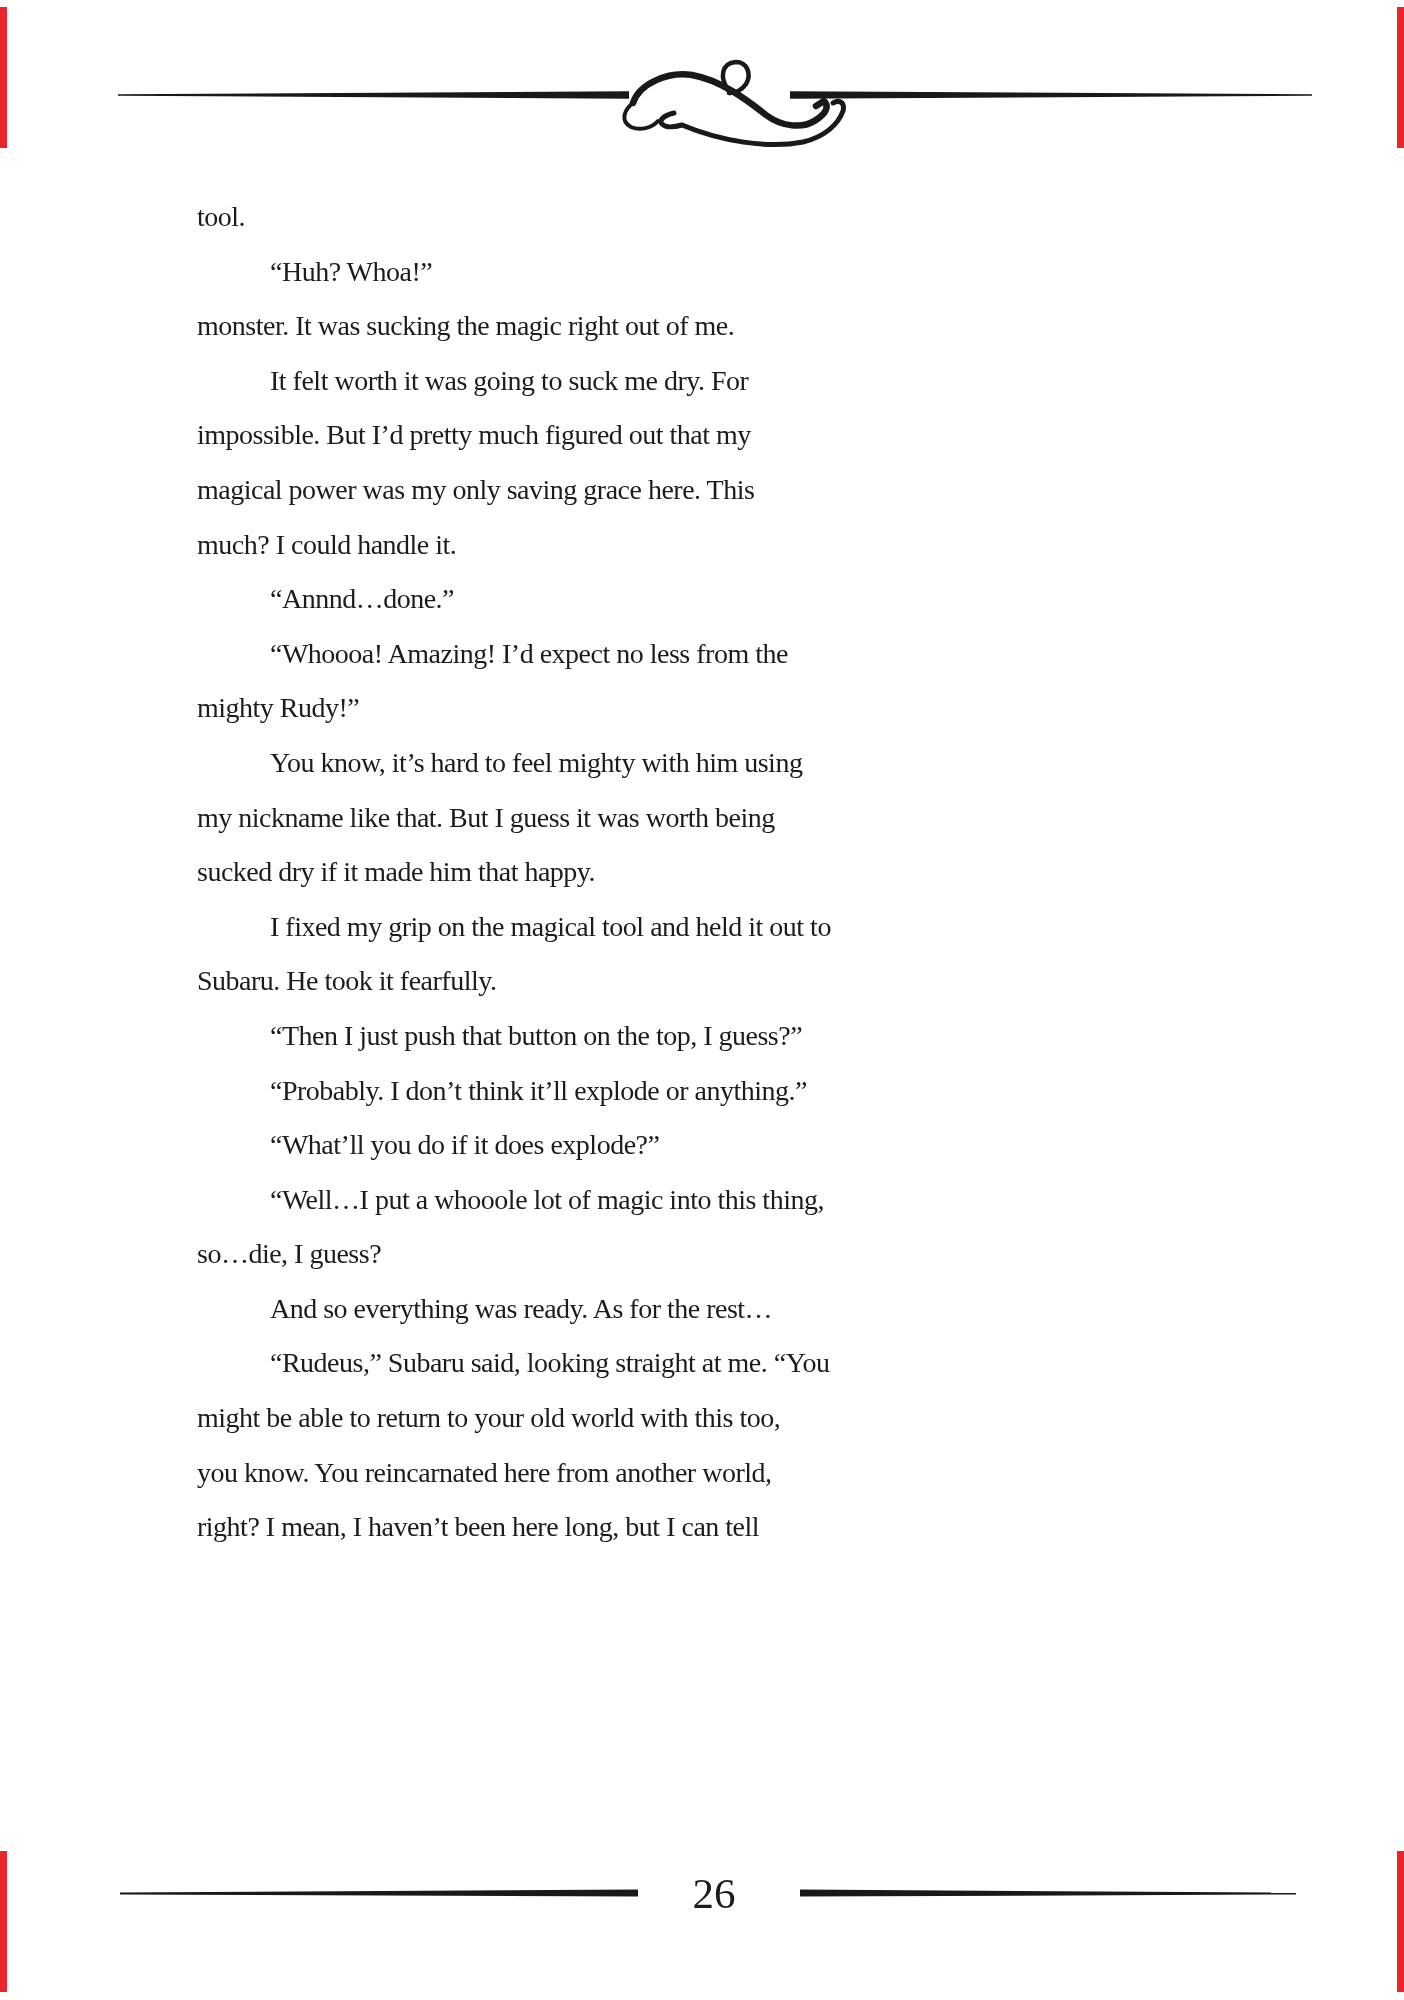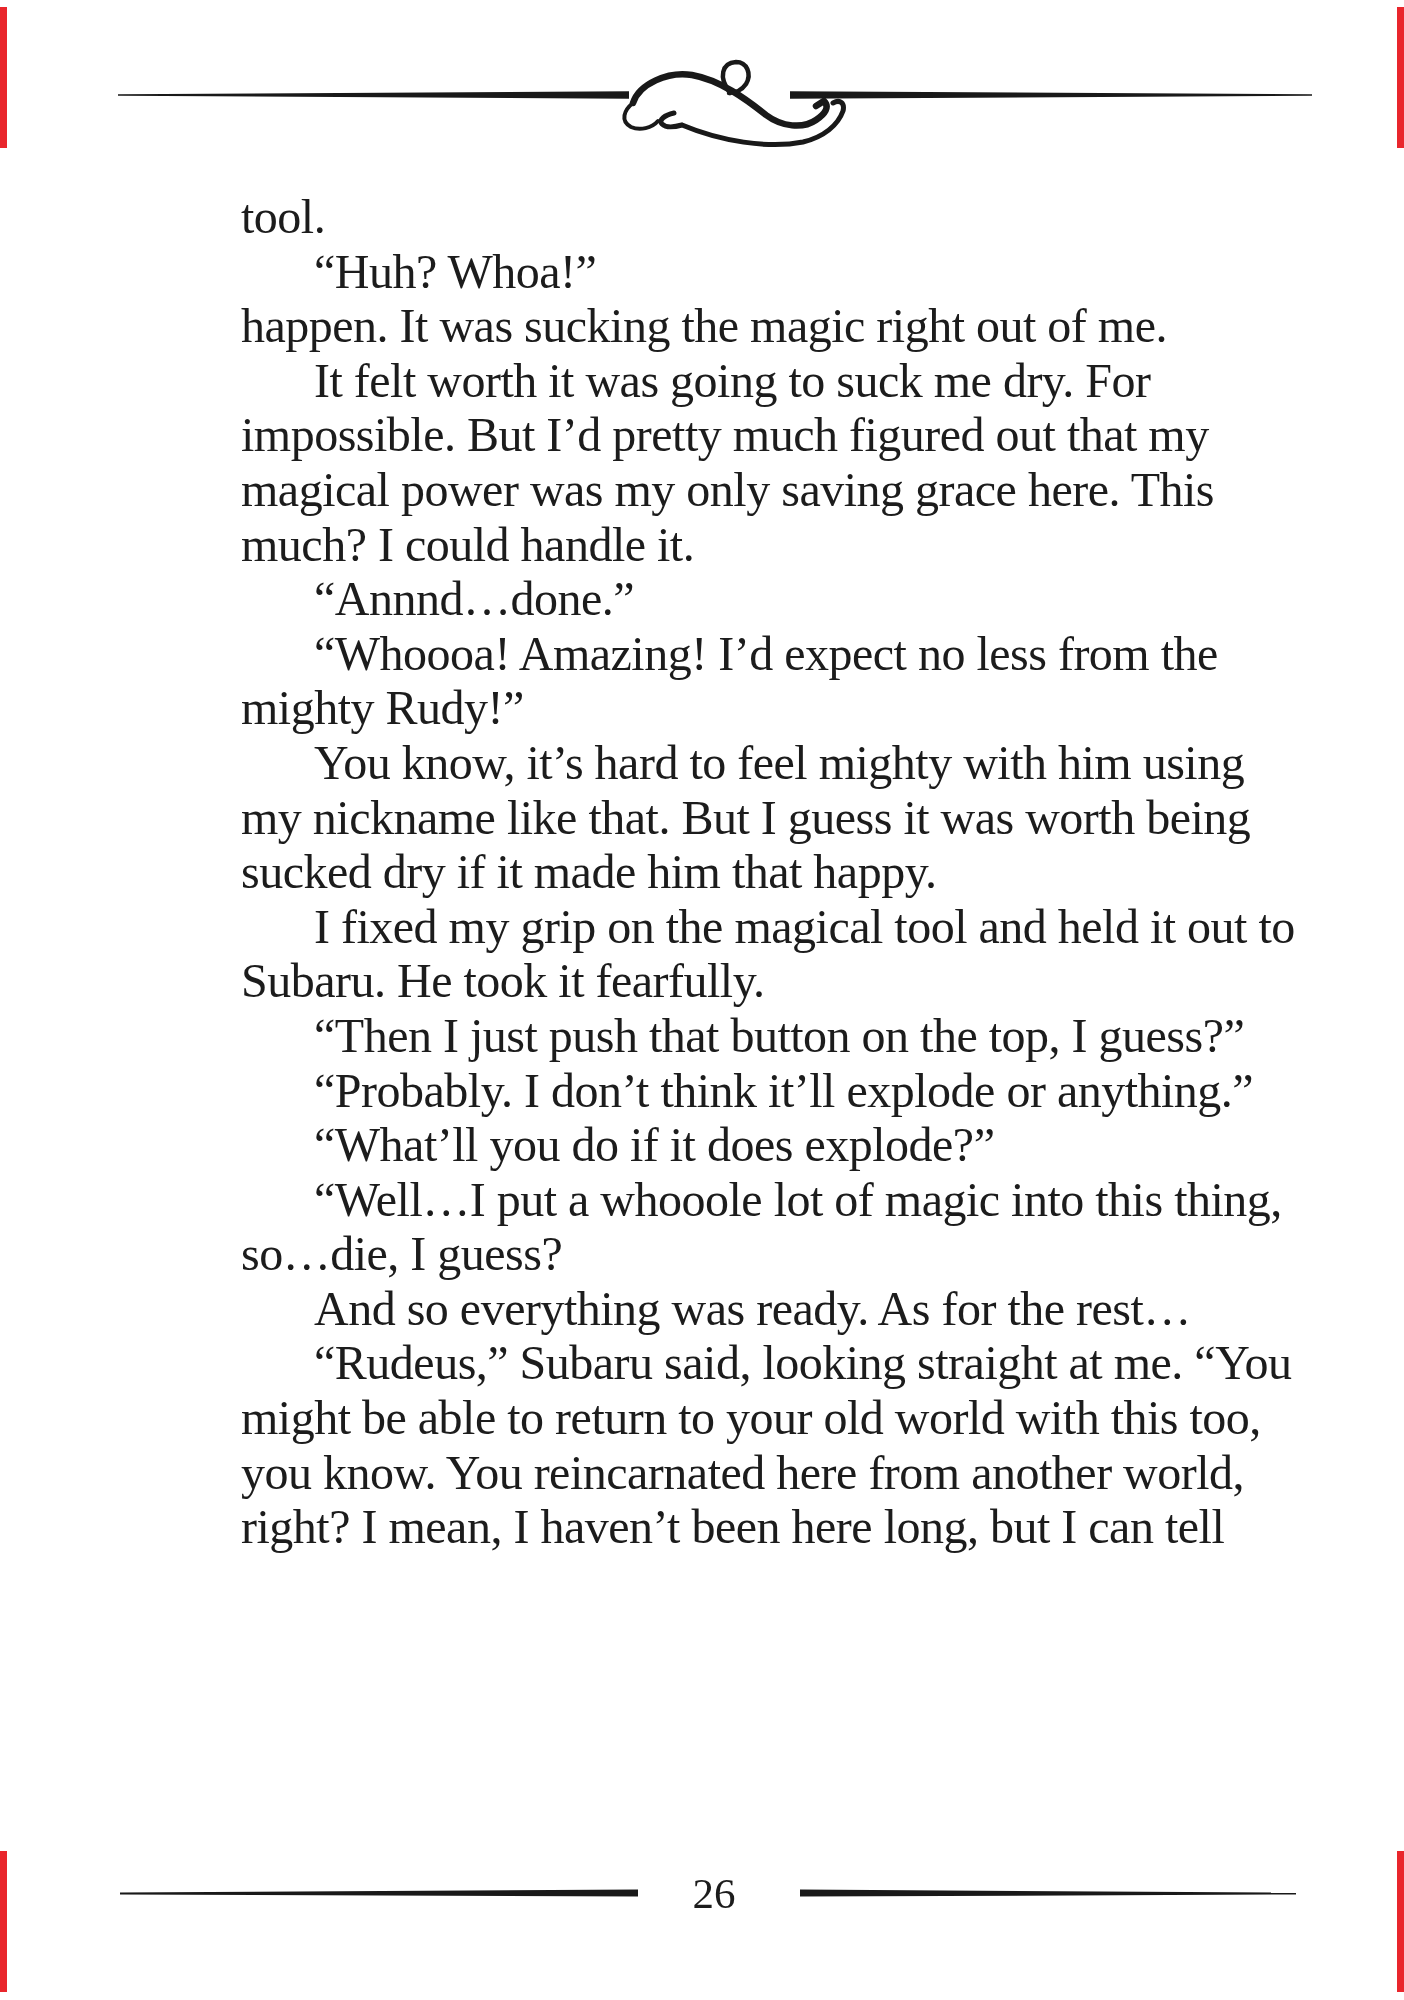--- a/index.html
+++ b/index.html
@@ -34,24 +34,23 @@
   .body-text {
     position: absolute;
     left: 197px;
     top: 190px;
     width: 1110px;
     color: var(--text, #1c1c1c);
   }
   .line {
     height: 54.6px;
     line-height: 54.6px;
-    font-size: 48px;
+    font-size: 28px;
     letter-spacing: -0.5px;
     white-space: nowrap;
-    margin-left: 44px;
   }
   .line.indent { padding-left: 73px; }
 
   .footer-ornament {
     position: absolute;
     left: 100px;
     top: 1882px;
     width: 1204px;
     height: 24px;
   }
@@ -92,21 +91,21 @@
         <path stroke-width="4" d="M533,73 C524,80 520,91 531,97 C540,101 552,98 558,91"></path>
         <path stroke-width="4.5" d="M630,63 C618,47 622,33 636,32 C647,32 652,44 646,54 C642,60 635,63 629,63"></path>
         <path stroke-width="5" d="M574,83 C565,85 558,90 562,94 C566,98 575,97 582,95 C620,111 668,119 703,112 C724,107 738,95 743,81 C745,73 740,69 733,73"></path>
       </g>
     </svg>
   </div>
 
   <div class="body-text">
       <div class="line">tool.</div>
       <div class="line indent">“Huh? Whoa!”</div>
-      <div class="line">happen. It was sucking the magic right out of me.</div>
+      <div class="line">monster. It was sucking the magic right out of me.</div>
       <div class="line indent">It felt worth it was going to suck me dry. For</div>
       <div class="line">impossible. But I’d pretty much figured out that my</div>
       <div class="line">magical power was my only saving grace here. This</div>
       <div class="line">much? I could handle it.</div>
       <div class="line indent">“Annnd…done.”</div>
       <div class="line indent">“Whoooa! Amazing! I’d expect no less from the</div>
       <div class="line">mighty Rudy!”</div>
       <div class="line indent">You know, it’s hard to feel mighty with him using</div>
       <div class="line">my nickname like that. But I guess it was worth being</div>
       <div class="line">sucked dry if it made him that happy.</div>

